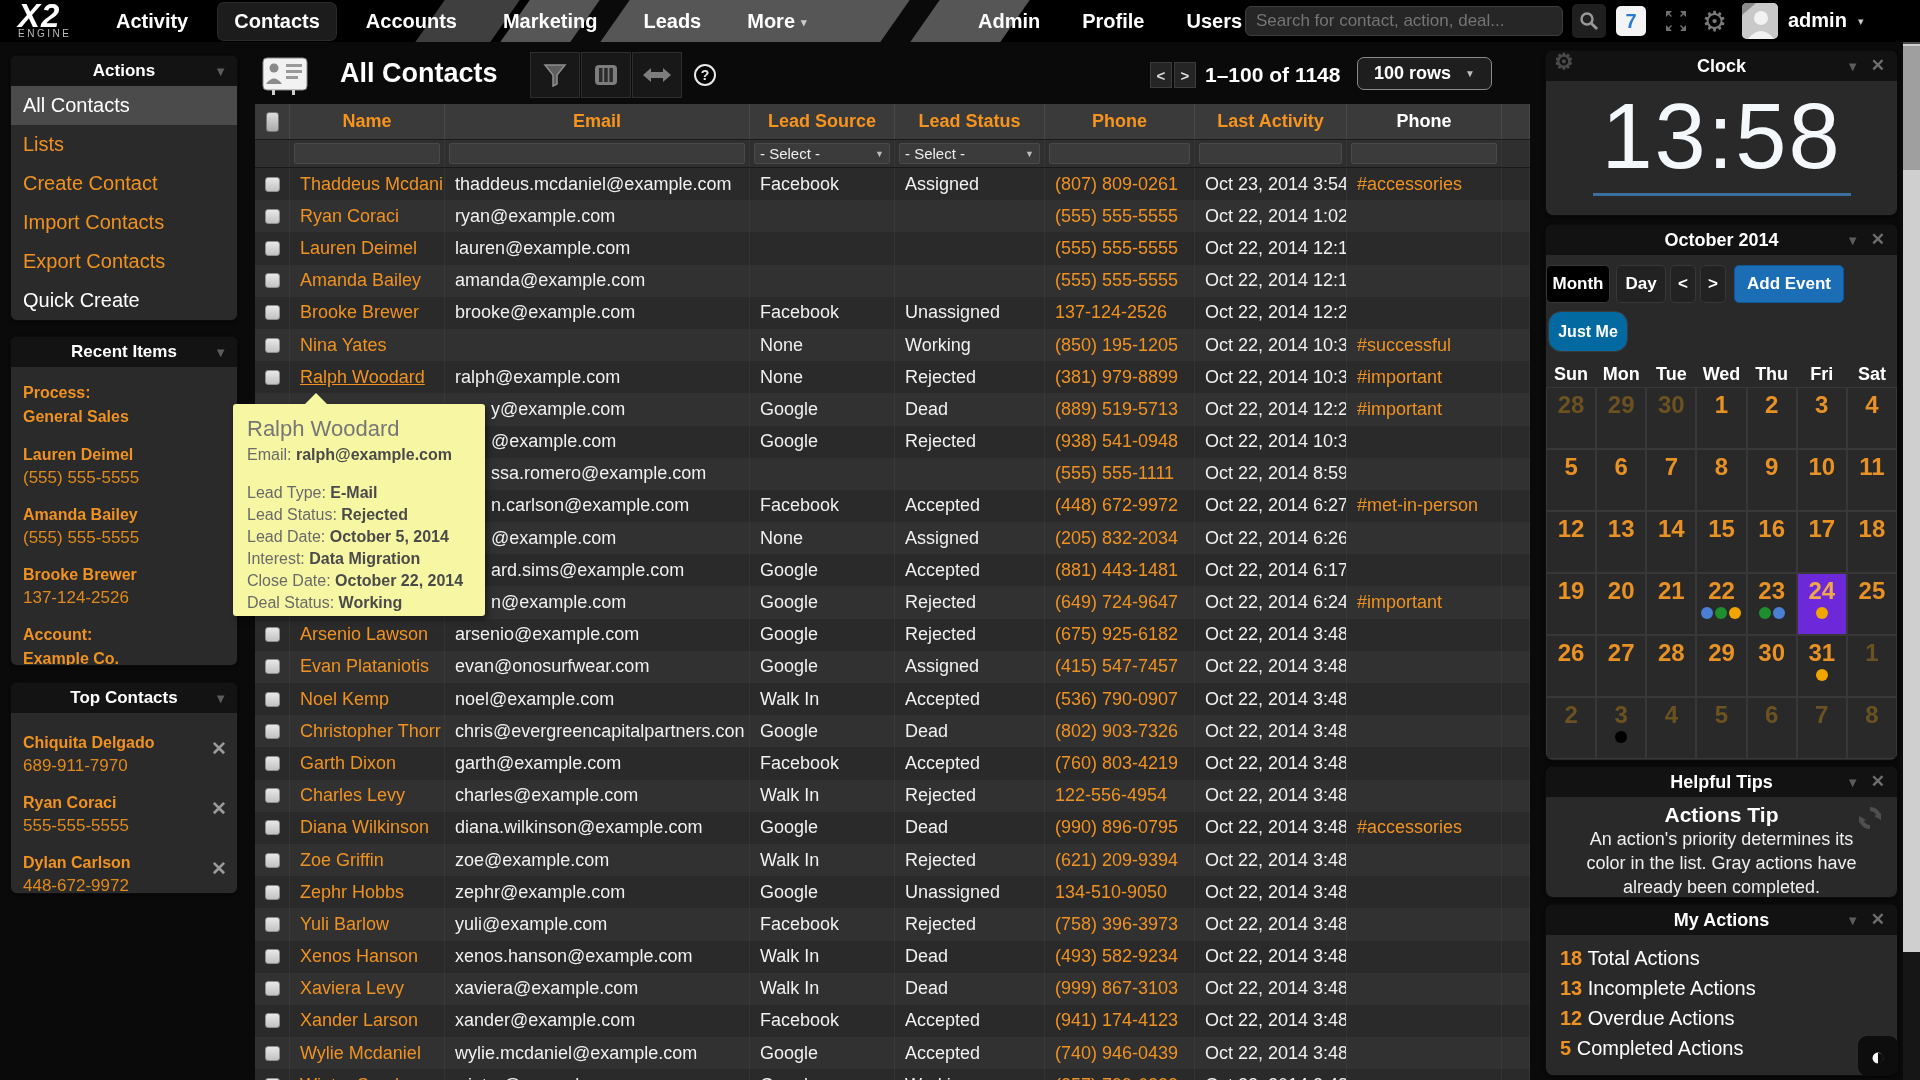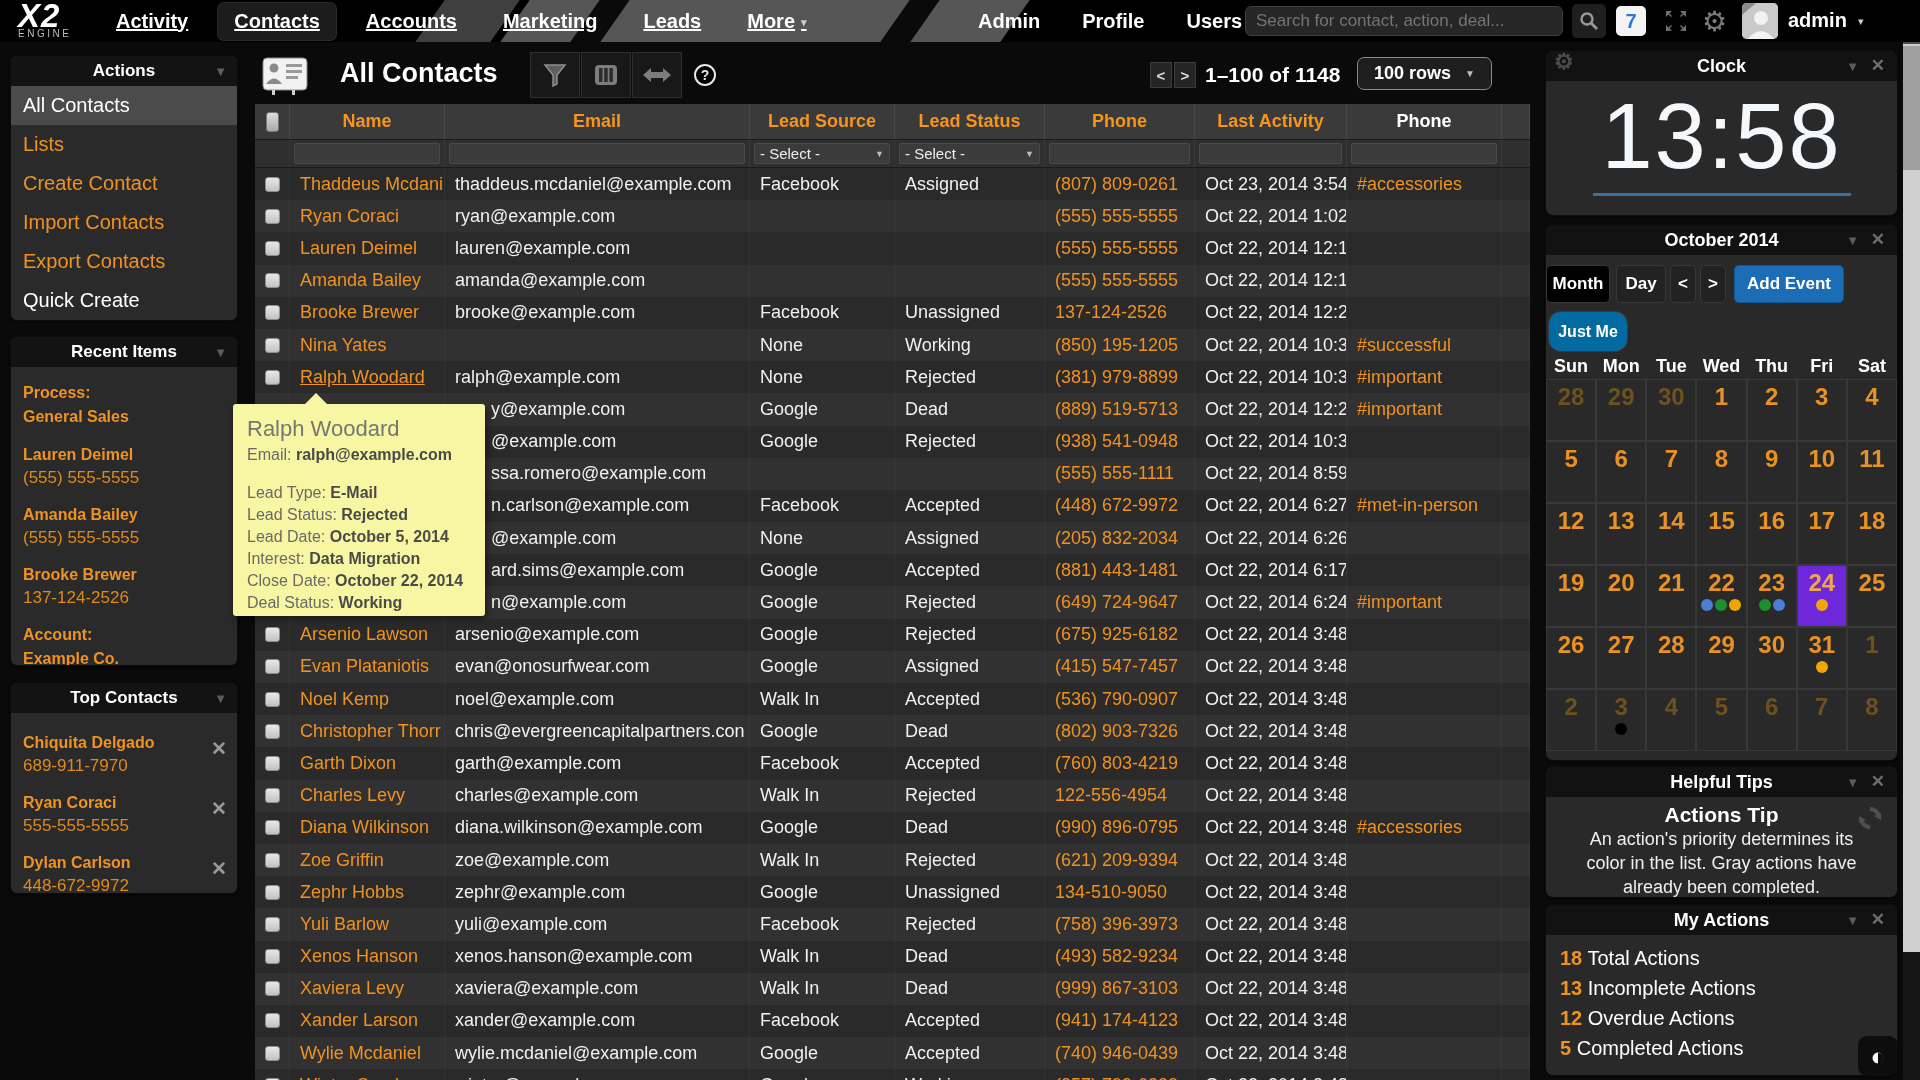--- a/index.html
+++ b/index.html
@@ -6,21 +6,21 @@
   html,body { width:1920px; height:1080px; overflow:hidden; background:#0a0a0a;
     font-family:"Liberation Sans", sans-serif; }
 
   
   #topbar { position:absolute; left:0; top:0; width:1920px; height:42px; background:#000; overflow:hidden; z-index:50; }
   .stripe { position:absolute; top:-5px; height:52px; transform:skewX(-35deg); }
   #logo { position:absolute; left:18px; top:1px; width:110px; color:#fff; }
   #logo .x2 { font-size:33px; font-weight:bold; font-style:italic; letter-spacing:1px; line-height:30px; }
   #logo .eng { font-size:10px; letter-spacing:2.5px; color:#bbb; margin-top:-3px; }
   #nav { position:absolute; left:100px; top:0; height:42px; display:flex; align-items:center; gap:14px; }
-  .navtab { color:#fff; font-size:20px; font-weight:bold; padding:7px 16px; white-space:nowrap; cursor:pointer;text-decoration:underline; }
+  .navtab { color:#fff; font-size:20px; font-weight:bold; padding:7px 16px; white-space:nowrap; cursor:pointer; }
   .navtab.active { background:#1c1c1c; border-radius:6px; box-shadow:0 0 0 1px #2a2a2a; }
   .navtab .caret { font-size:11px; color:#ccc; margin-left:6px; vertical-align:2px; }
   #rightnav { position:absolute; left:978px; top:0; height:42px; display:flex; align-items:center; gap:42px; }
   .rlink { color:#fff; font-size:20px; font-weight:bold; cursor:pointer; }
   #searchbox { position:absolute; left:1245px; top:6px; width:318px; height:30px; background:#262626;
     border:1px solid #3d3d3d; border-radius:6px; color:#cfcfcf; font-size:17px; padding:0 10px;
     font-family:"Liberation Sans", sans-serif; }
   #searchbtn { position:absolute; left:1572px; top:4px; width:34px; height:34px; background:#1f1f1f; border-radius:5px;
     display:flex; align-items:center; justify-content:center; cursor:pointer; }
   #notifbadge { position:absolute; left:1616px; top:6px; width:30px; height:30px; background:#f4f4f4; border-radius:5px;
@@ -110,21 +110,21 @@
   #clock-time { text-align:center; font-size:92px; color:#f4f8fb; line-height:110px; letter-spacing:2px; }
   #clock-line { width:258px; height:3px; background:#3a6f9f; margin:2px auto 0 auto; }
   #cal-toolbar { position:relative; height:46px; margin-top:6px; }
   .calbtn { position:absolute; top:4px; height:38px; border-radius:5px; background:#222; border:1px solid #383838;
     color:#fff; font-size:17px; font-weight:bold; display:flex; align-items:center; justify-content:center; cursor:pointer; }
   .calbtn.on { background:#000; }
   .calbtn.blue { background:#1b6eb5; border-color:#10589a; }
   #justme { position:relative; margin:4px 0 0 2px; width:80px; height:41px; background:#0369a1;
     border:1px solid #3a3a3a; border-radius:13px; color:#fff; font-size:16px; font-weight:bold;
     display:flex; align-items:center; justify-content:center; cursor:pointer; }
-  #dayhead { display:grid; grid-template-columns:repeat(7,1fr); margin-top:4px; }
+  #dayhead { display:grid; grid-template-columns:repeat(7,1fr); margin-top:12px; }
   #dayhead div { text-align:center; color:#fff; font-size:18px; font-weight:bold; }
   #calgrid { display:grid; grid-template-columns:repeat(7,1fr); margin-top:2px; }
   .calcell { height:62px; border:1px solid #383838; text-align:center; padding-top:2px; cursor:pointer; position:relative; }
   .calcell .dnum { font-size:24px; font-weight:bold; color:#e89125; line-height:30px; }
   .calcell.dim .dnum { color:#6b5220; }
   .calcell.today { background:#6d28d9; }
   .calcell.today .dnum { color:#f0a84a; }
   .dots { display:flex; justify-content:center; gap:2px; margin-top:1px; }
   .dot { width:12px; height:12px; border-radius:50%; }
   #tips-head { text-align:center; color:#fff; font-size:21px; font-weight:bold; margin-top:6px; }

